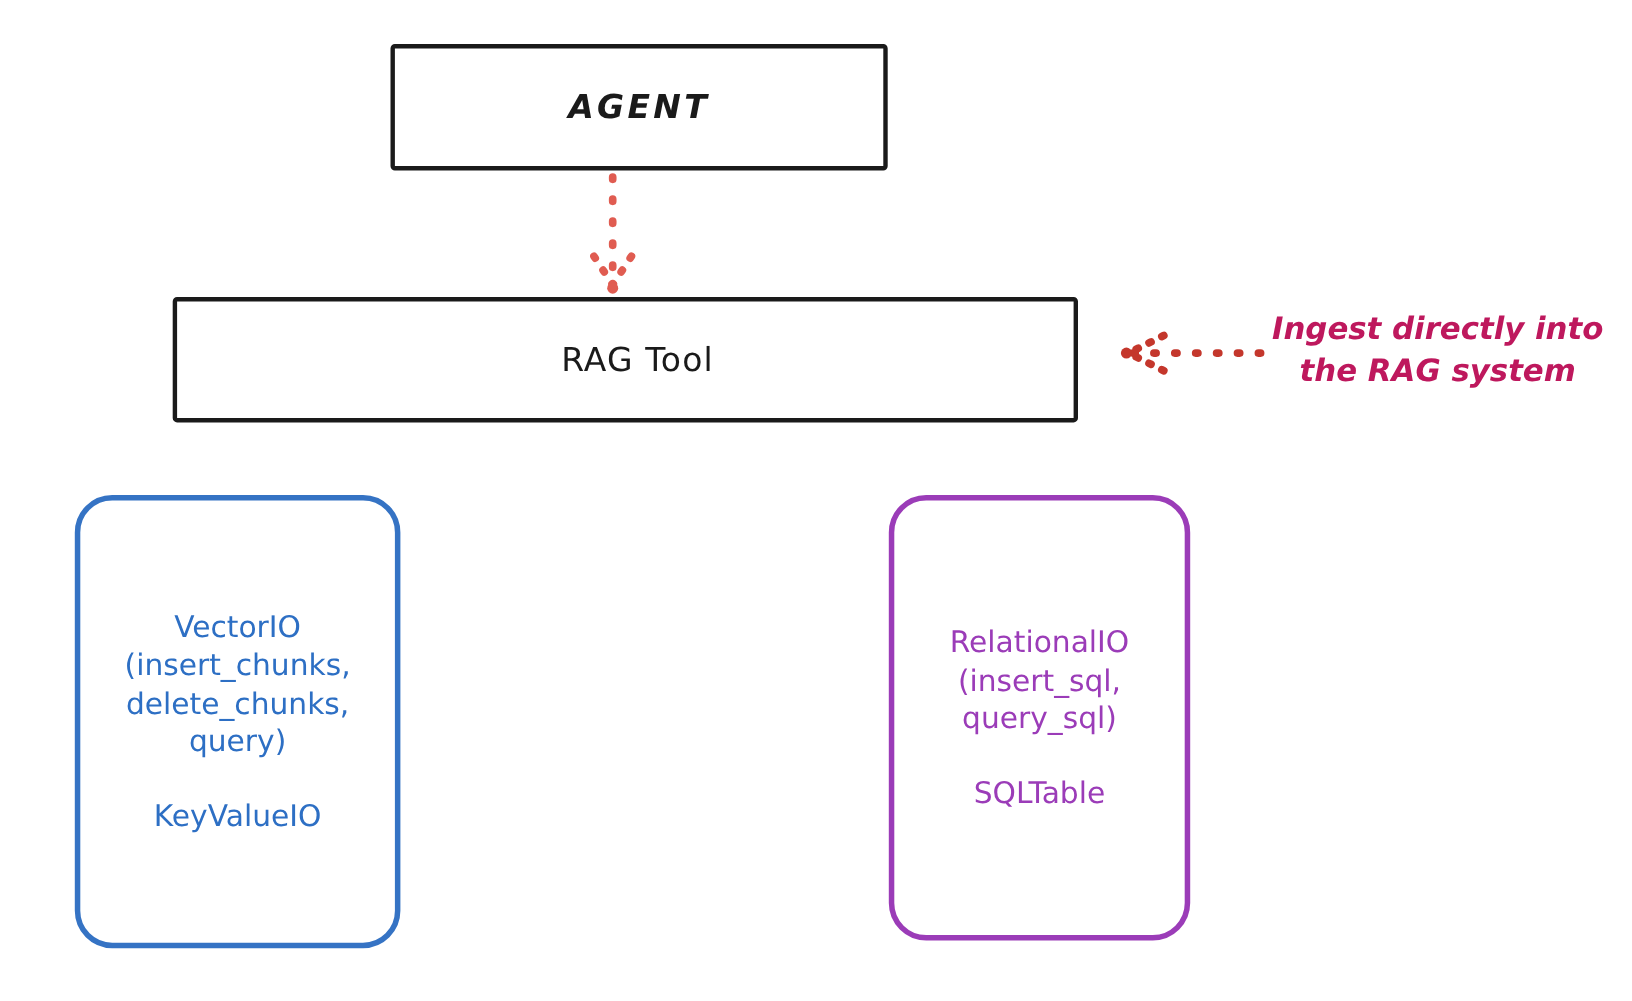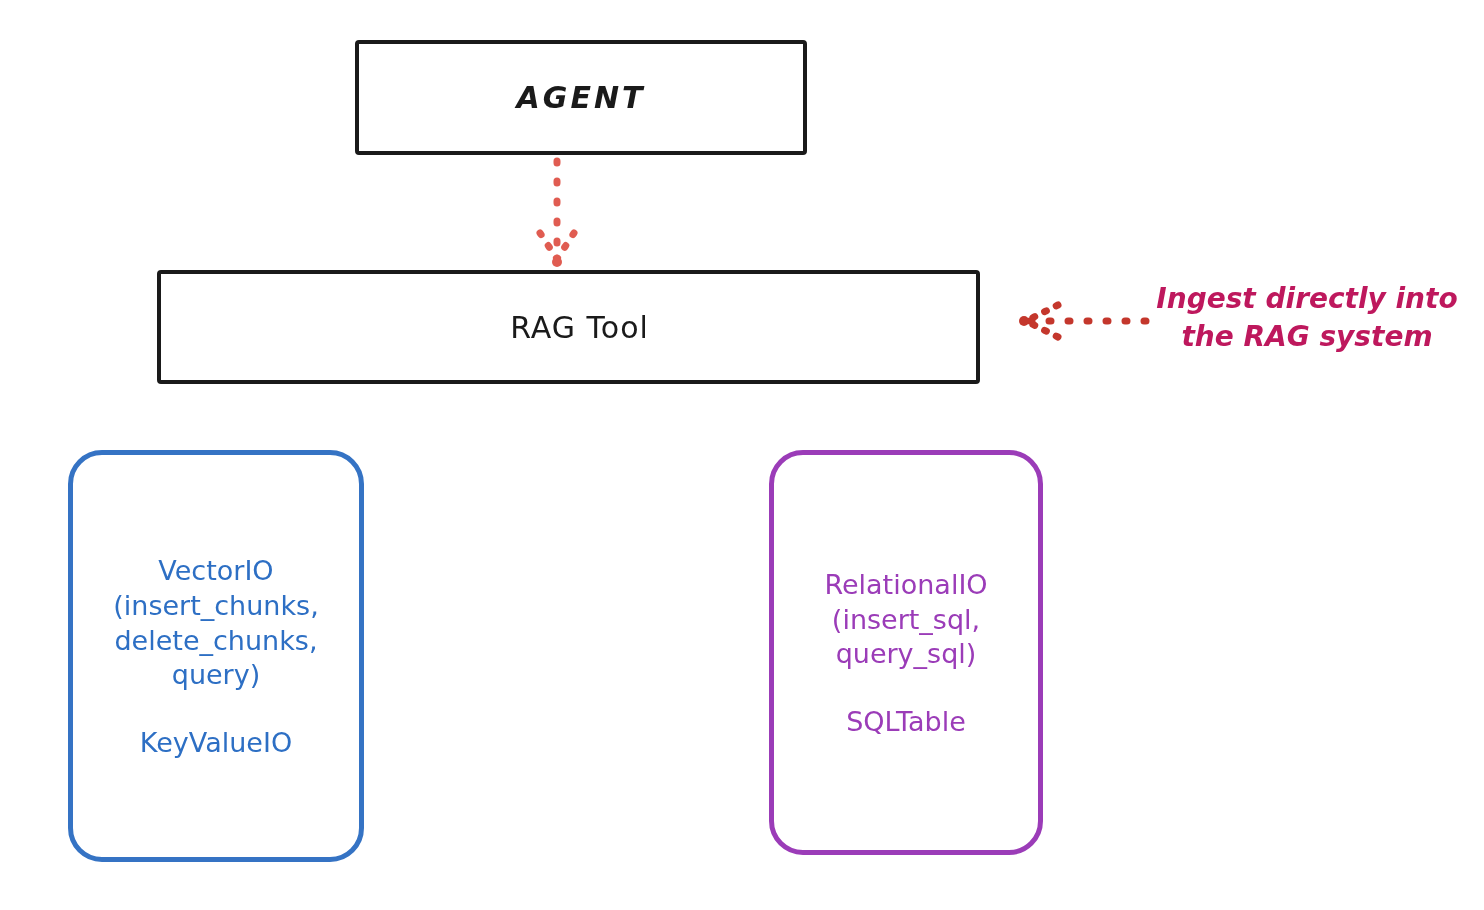--- a/index.html
+++ b/index.html
@@ -108,21 +108,21 @@
     left: 428px;
     top: 450px;
     width: 286px;
     height: 405px;
     border-color: #3d9142;
   }
   #keyvalueio-node .provider-api,
   #keyvalueio-node .provider-index { color: #3d9142; }
 
   #relationalio-node {
-    left: 769px;
+    left: 808px;
     top: 450px;
     width: 274px;
     height: 405px;
     border-color: #9b3cb8;
   }
   #relationalio-node .provider-api,
   #relationalio-node .provider-index { color: #9b3cb8; }
 
   
   .connector {

